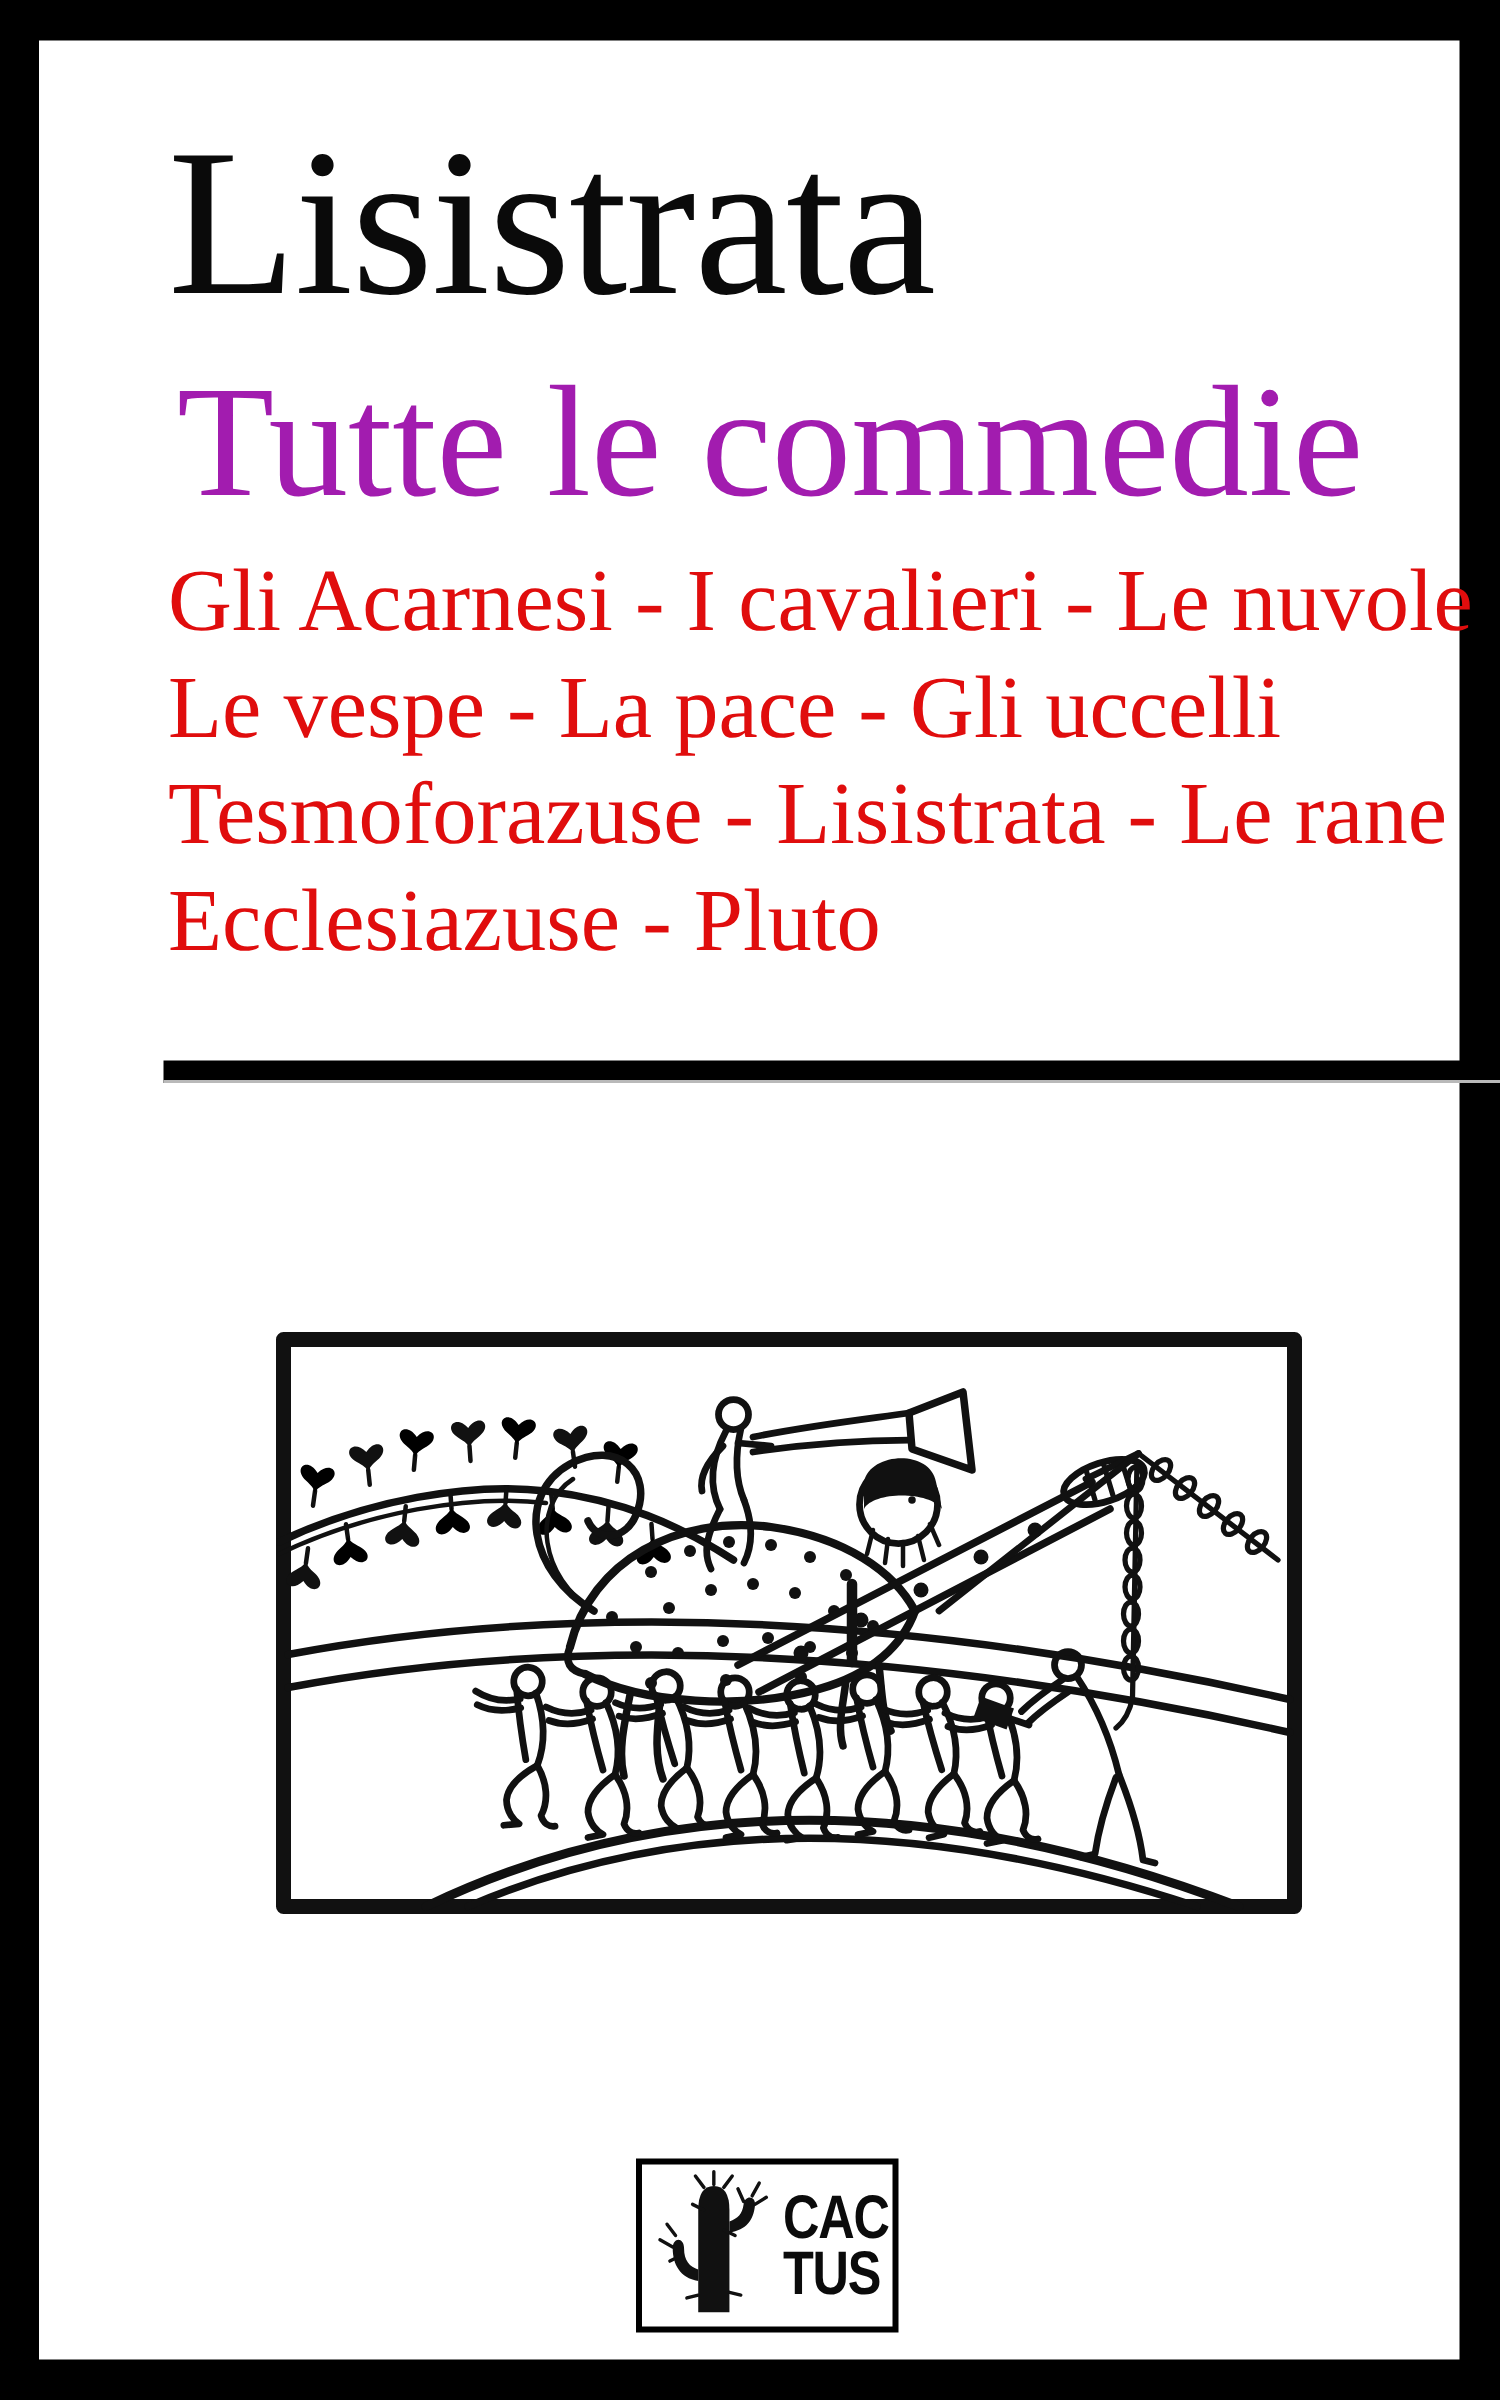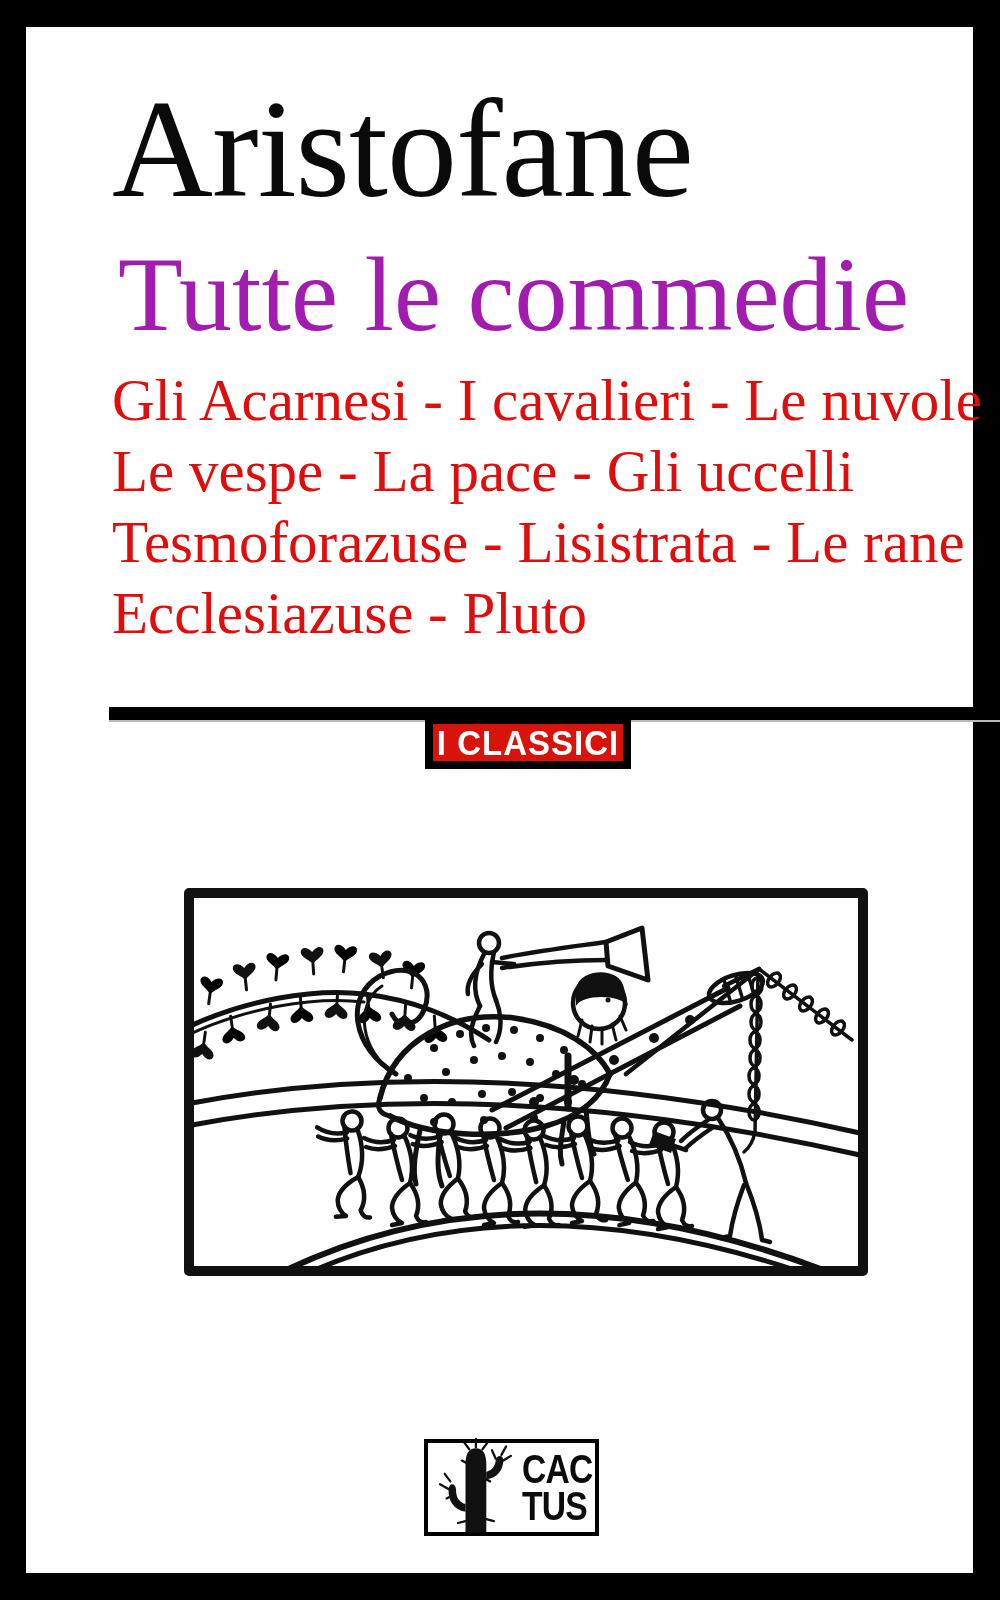--- a/index.html
+++ b/index.html
@@ -42,57 +42,52 @@
   .series-badge .label{
     color:#fff;font-family:"Liberation Sans","DejaVu Sans",sans-serif;
     font-weight:bold;font-size:33px;letter-spacing:1px;white-space:nowrap;
     transform:scaleY(1.05);
   }
   .illustration{
     position:absolute;left:158px;top:861px;width:684px;height:388px;
   }
   .illustration svg{display:block;width:100%;height:100%;}
   .logo{
-    position:absolute;left:398px;top:1412px;width:175px;height:97px;
+    position:absolute;left:398px;top:1412px;width:175px;height:116px;
     border:4px solid #000;box-sizing:border-box;background:#fff;
     display:flex;align-items:center;
   }
   .logo .cactus{width:92px;height:104px;flex:0 0 auto;}
   .logo .wordmark{
     font-family:"Liberation Sans","DejaVu Sans",sans-serif;
     font-weight:bold;font-size:41px;line-height:37px;letter-spacing:-1px;
     color:#0b0b0b;transform:scaleX(0.82);transform-origin:left center;
     margin-left:2px;
   }
   .ink{stroke:#111;fill:none;stroke-linecap:round;stroke-linejoin:round;}
   .fillink{fill:#111;stroke:none;}
 </style>
 </head>
 <body>
 
 <div class="page">
 
-  <h1 class="author">Aristofane</h1>
+  <h1 class="author">Lisistrata</h1>
 
   <h2 class="subtitle">Tutte le commedie</h2>
 
   <div class="works">
     <div>Gli Acarnesi - I cavalieri - Le nuvole</div>
     <div>Le vespe - La pace - Gli uccelli</div>
     <div>Tesmoforazuse - Lisistrata - Le rane</div>
     <div>Ecclesiazuse - Pluto</div>
   </div>
 
   <div class="series-bar"></div>
 
-  <div class="series-badge">
-    <div class="inner">
-      <span class="label">I CLASSICI</span>
-    </div>
-  </div>
 
   <div class="illustration">
     <svg viewBox="0 0 684 388">
       <defs>
         <g id="ivy">
           <path d="M0,14 L0,24" class="ink" stroke-width="3"></path>
           <path d="M0,2 C-8,-8 -17,1 -7,8 C-3,11 -1,12 0,16 C1,12 3,11 7,8 C17,1 8,-8 0,2 Z"></path>
         </g>
         <g id="pusher" class="ink" stroke-width="4.5">
           <circle cx="0" cy="0" r="9.5" fill="none"></circle>

